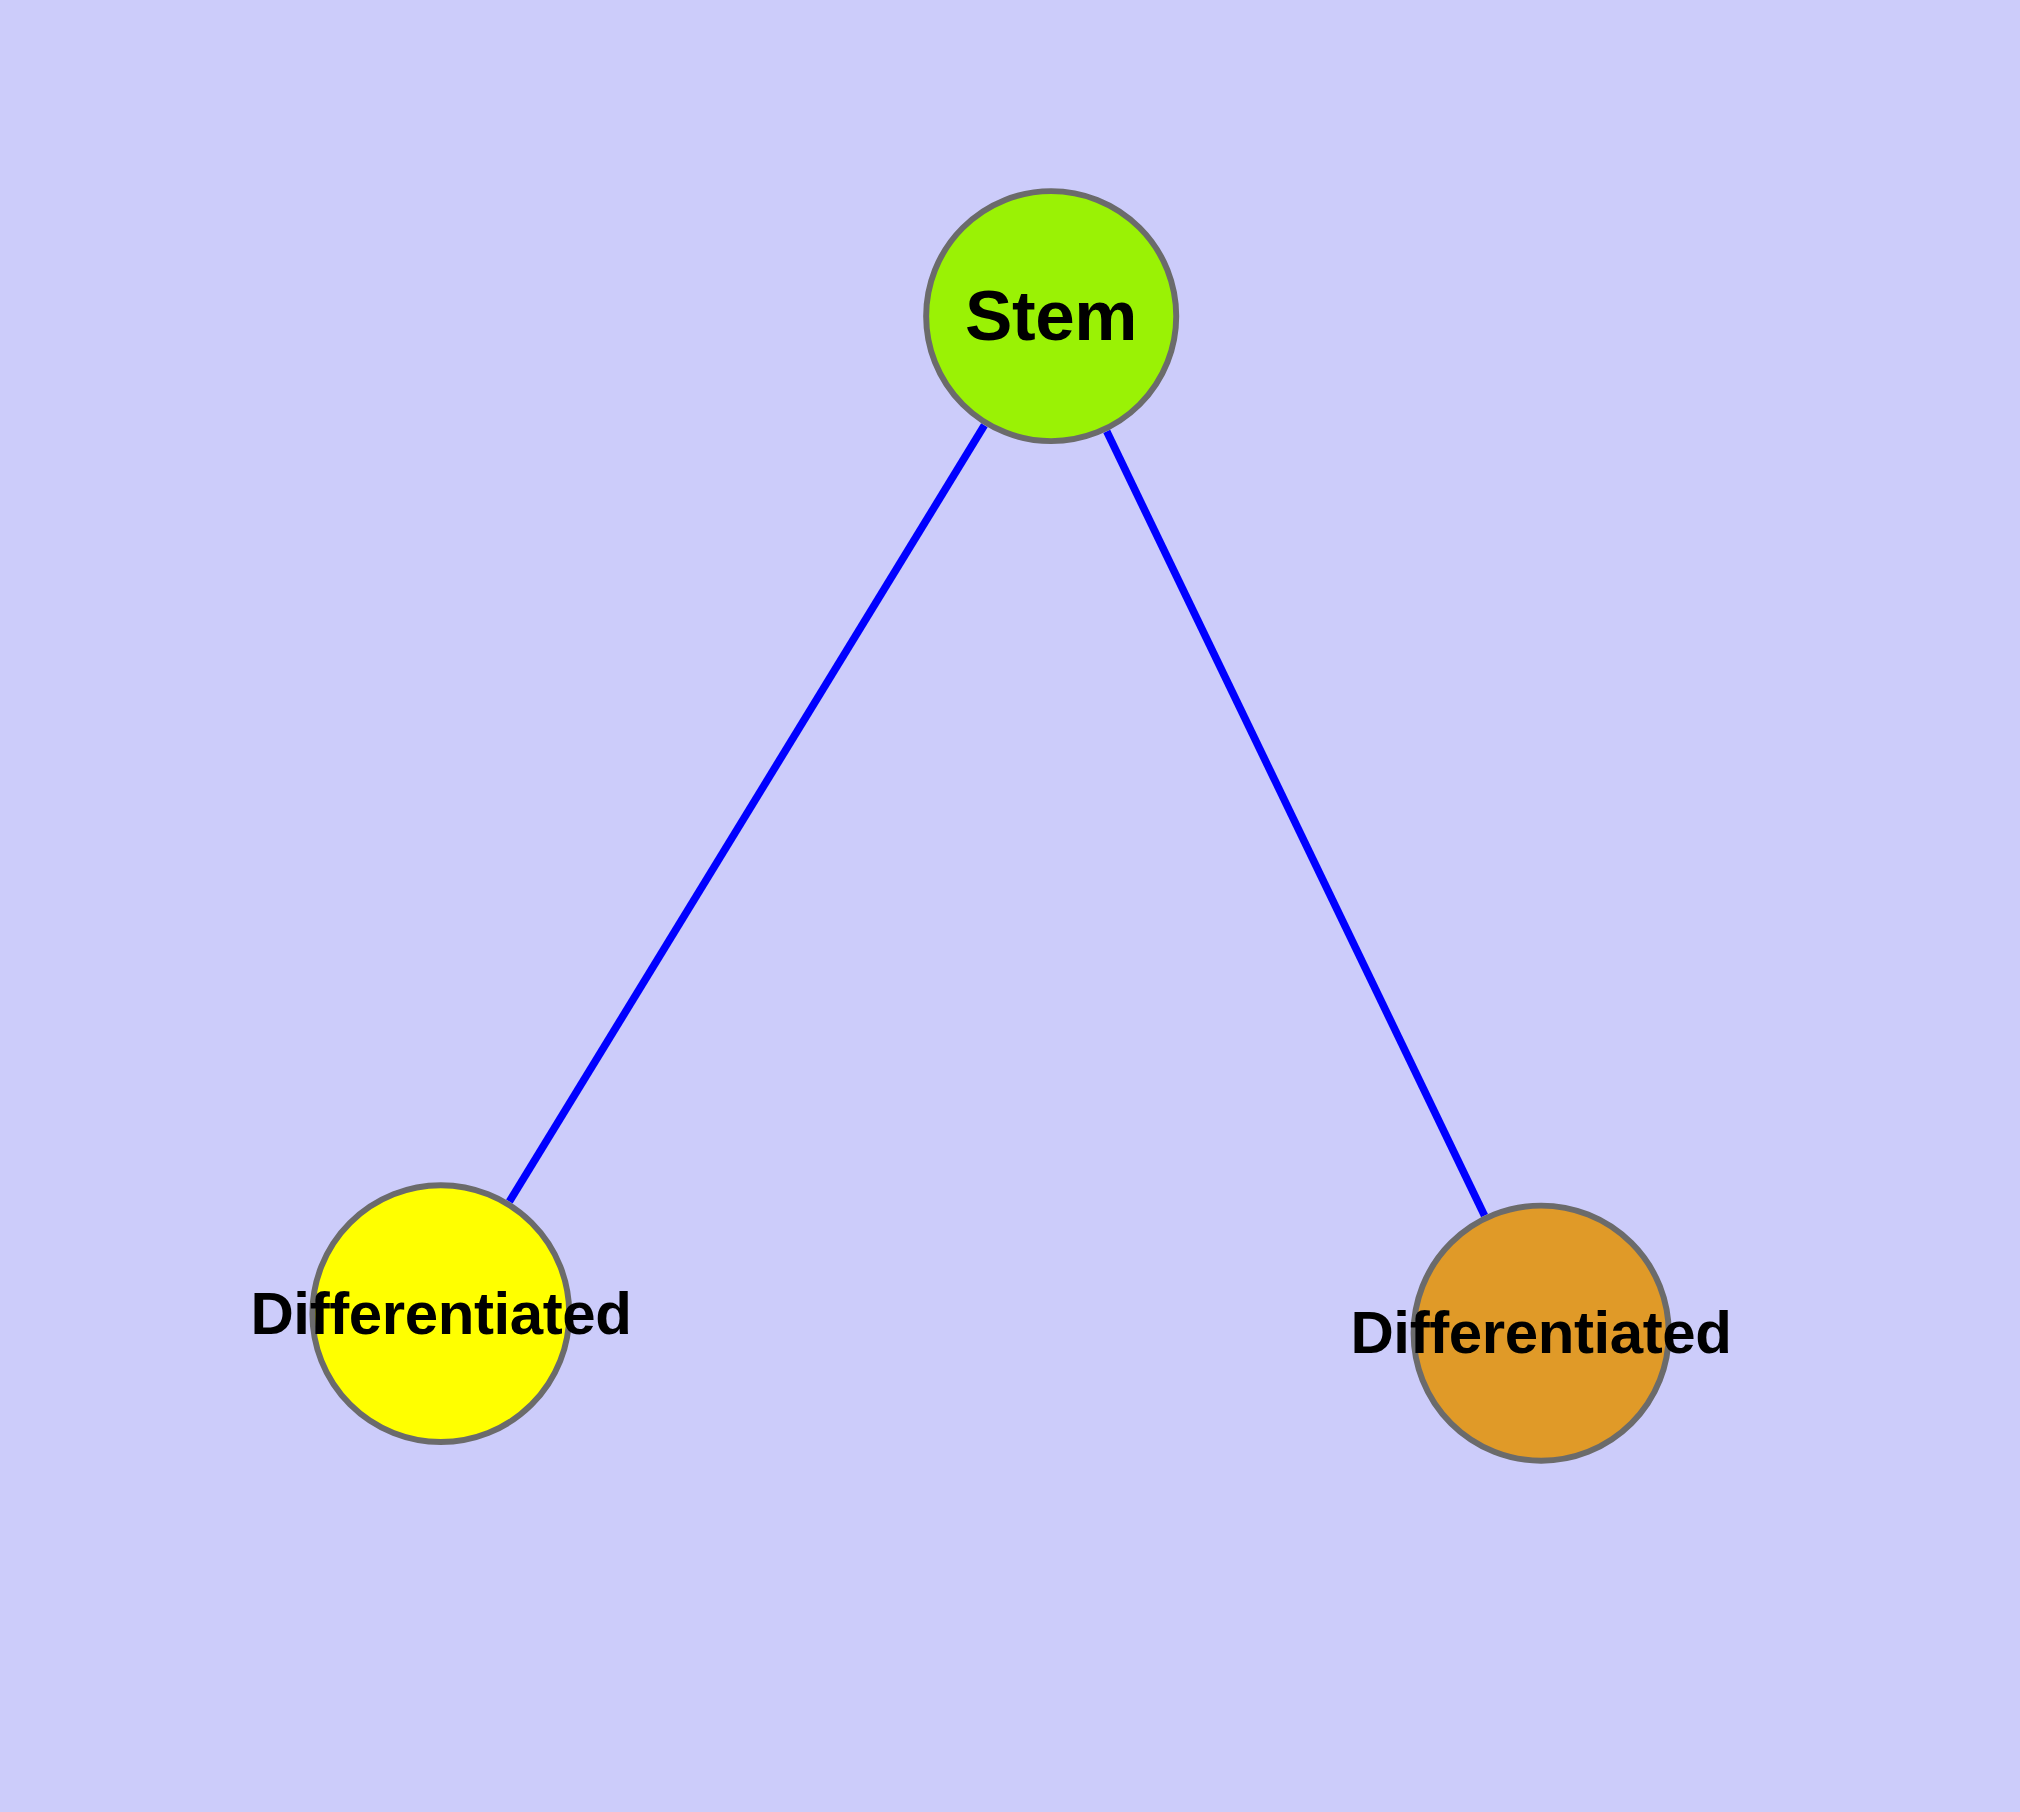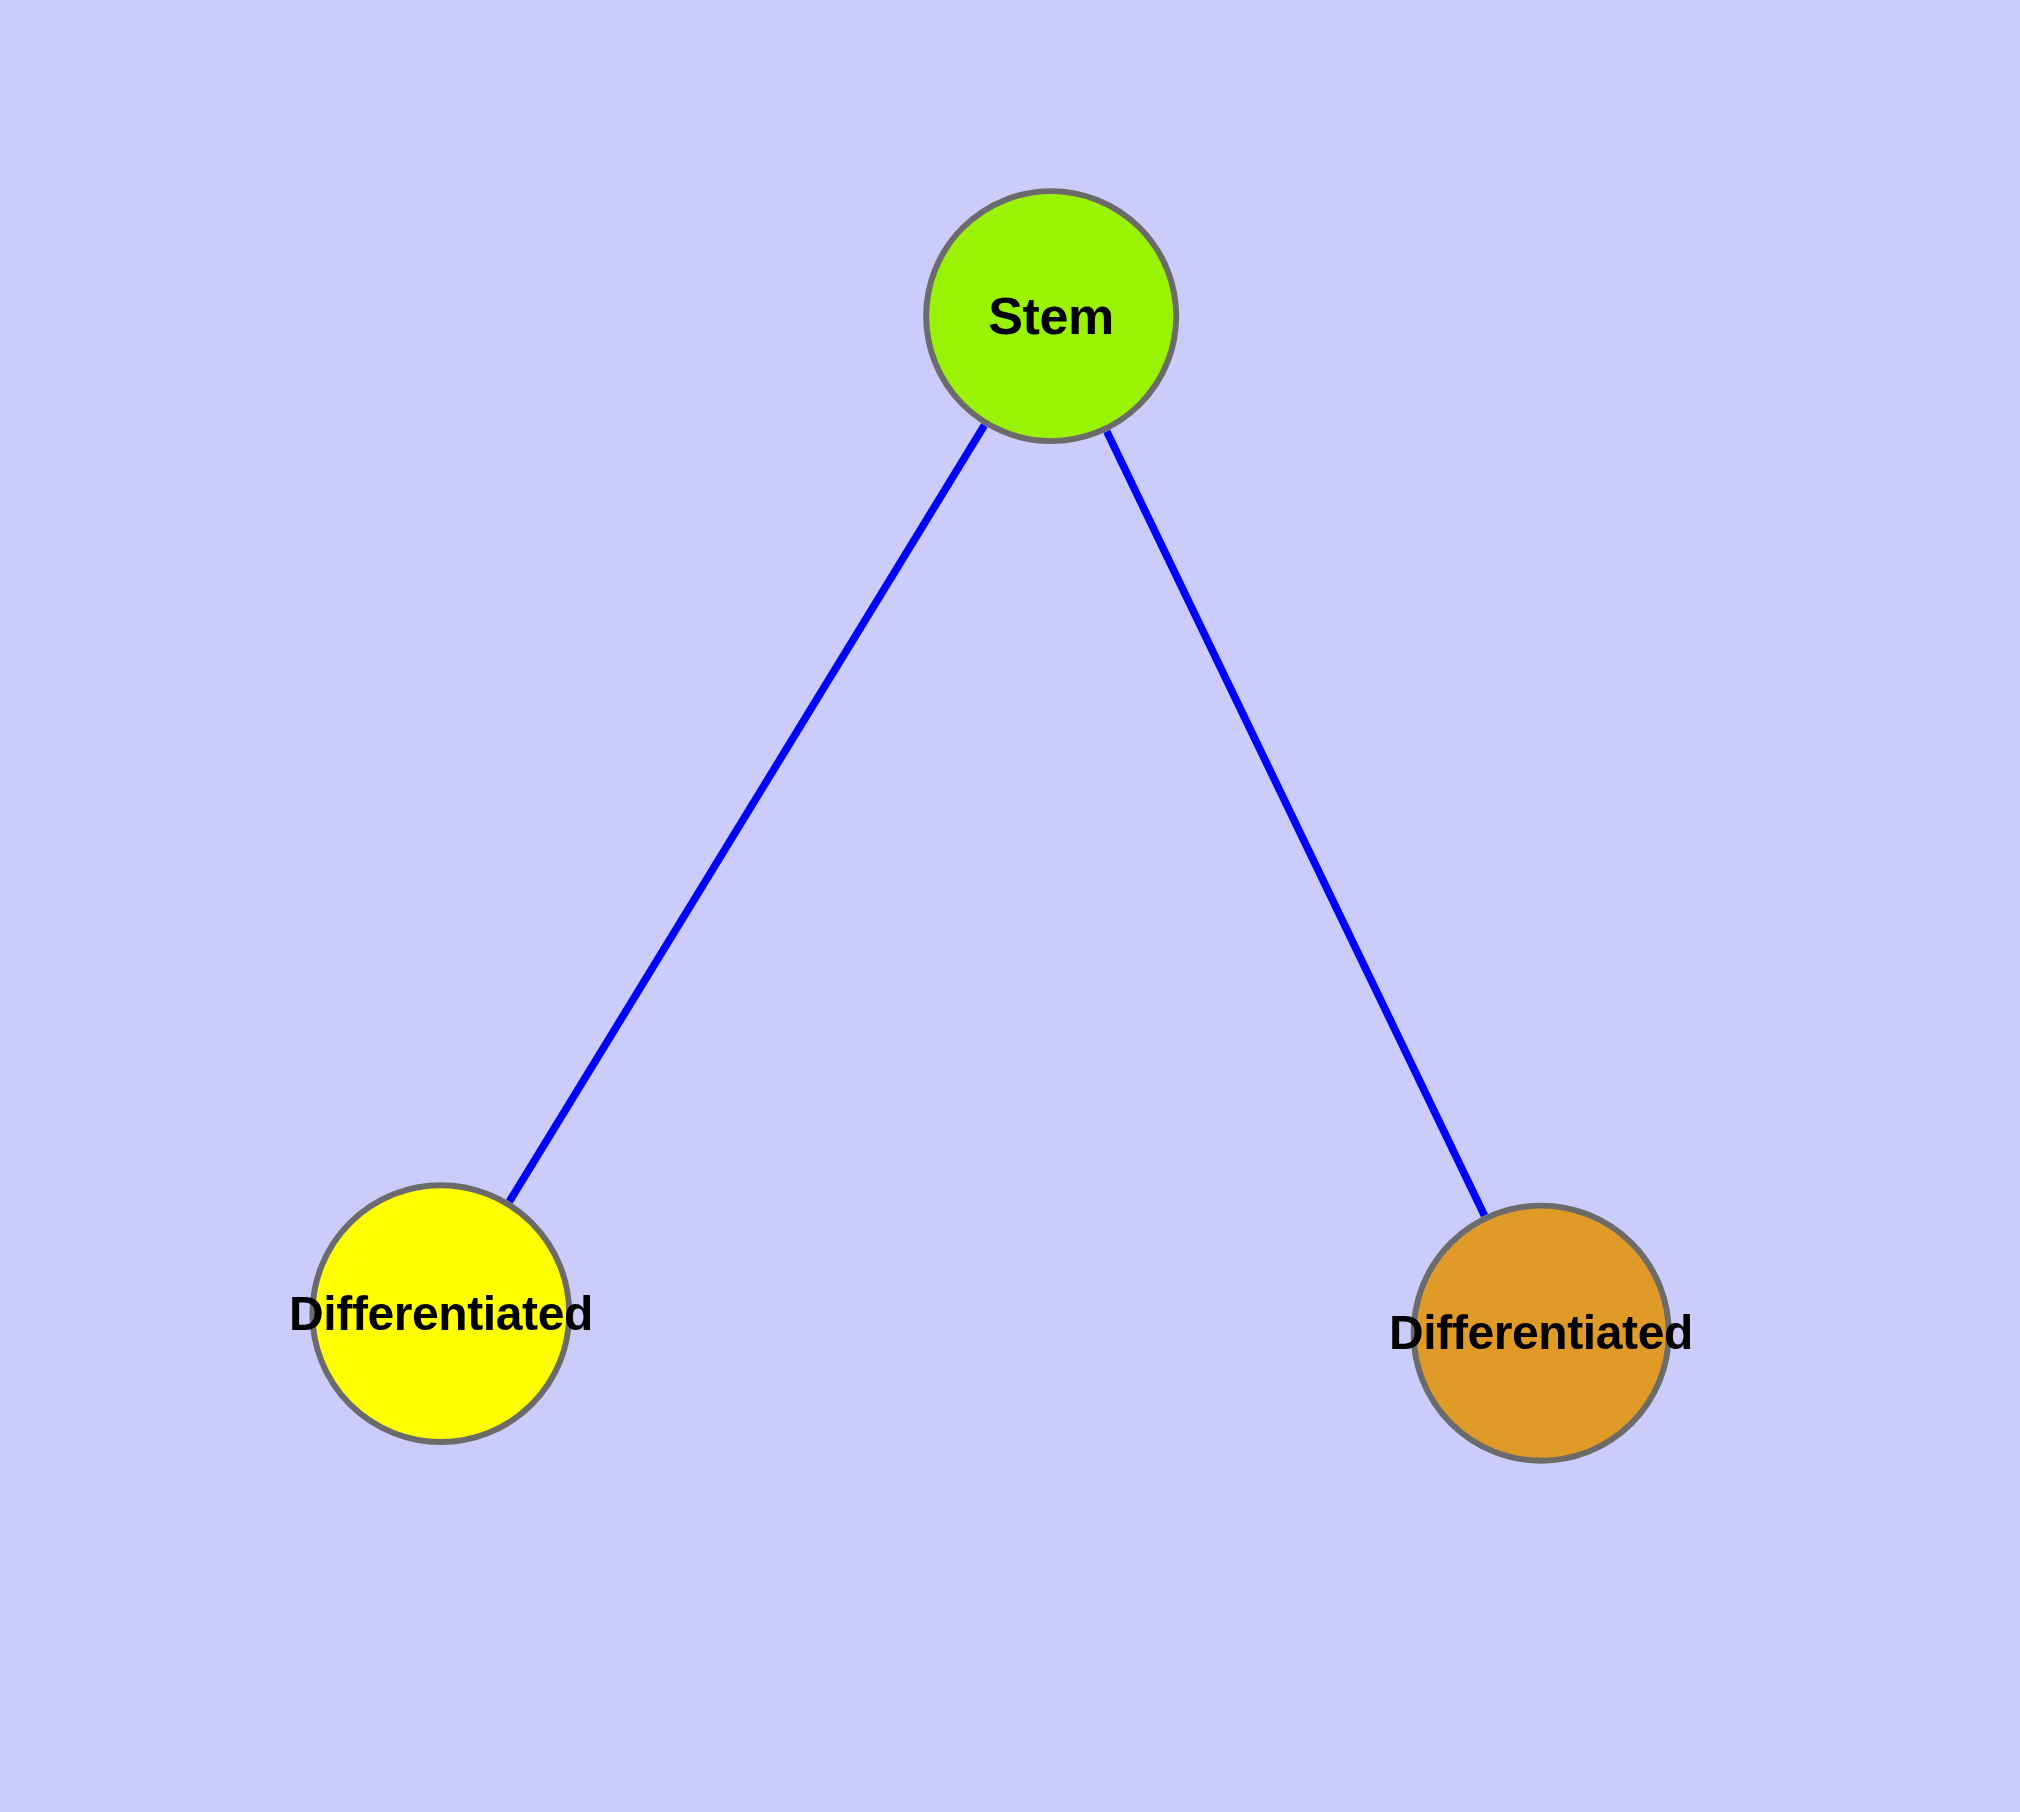--- a/index.html
+++ b/index.html
@@ -30,24 +30,24 @@
     color: #000000;
     font-family: "Liberation Sans", sans-serif;
     font-weight: bold;
     white-space: pre;
     line-height: 1.04;
     letter-spacing: -0.4px;
     pointer-events: none;
     transform: translate(-50%, -50%);
   }
   .node-label.single {
-    font-size: 52px;
+    font-size: 71px;
   }
   .node-label.double {
-    font-size: 48px;
+    font-size: 60px;
   }
 </style>
 </head>
 <body>
 
 <div id="stage" style="width: 2021px; height: 1812px; background: rgb(204, 204, 250);">
 
   <svg id="graph-svg" viewBox="0 0 2384 2138" preserveAspectRatio="none" xmlns="http://www.w3.org/2000/svg" style="width: 2021px; height: 1812px;">
 
     <rect id="bg-rect" x="0" y="0" width="2384" height="2138" fill="#ccccfa"></rect>

